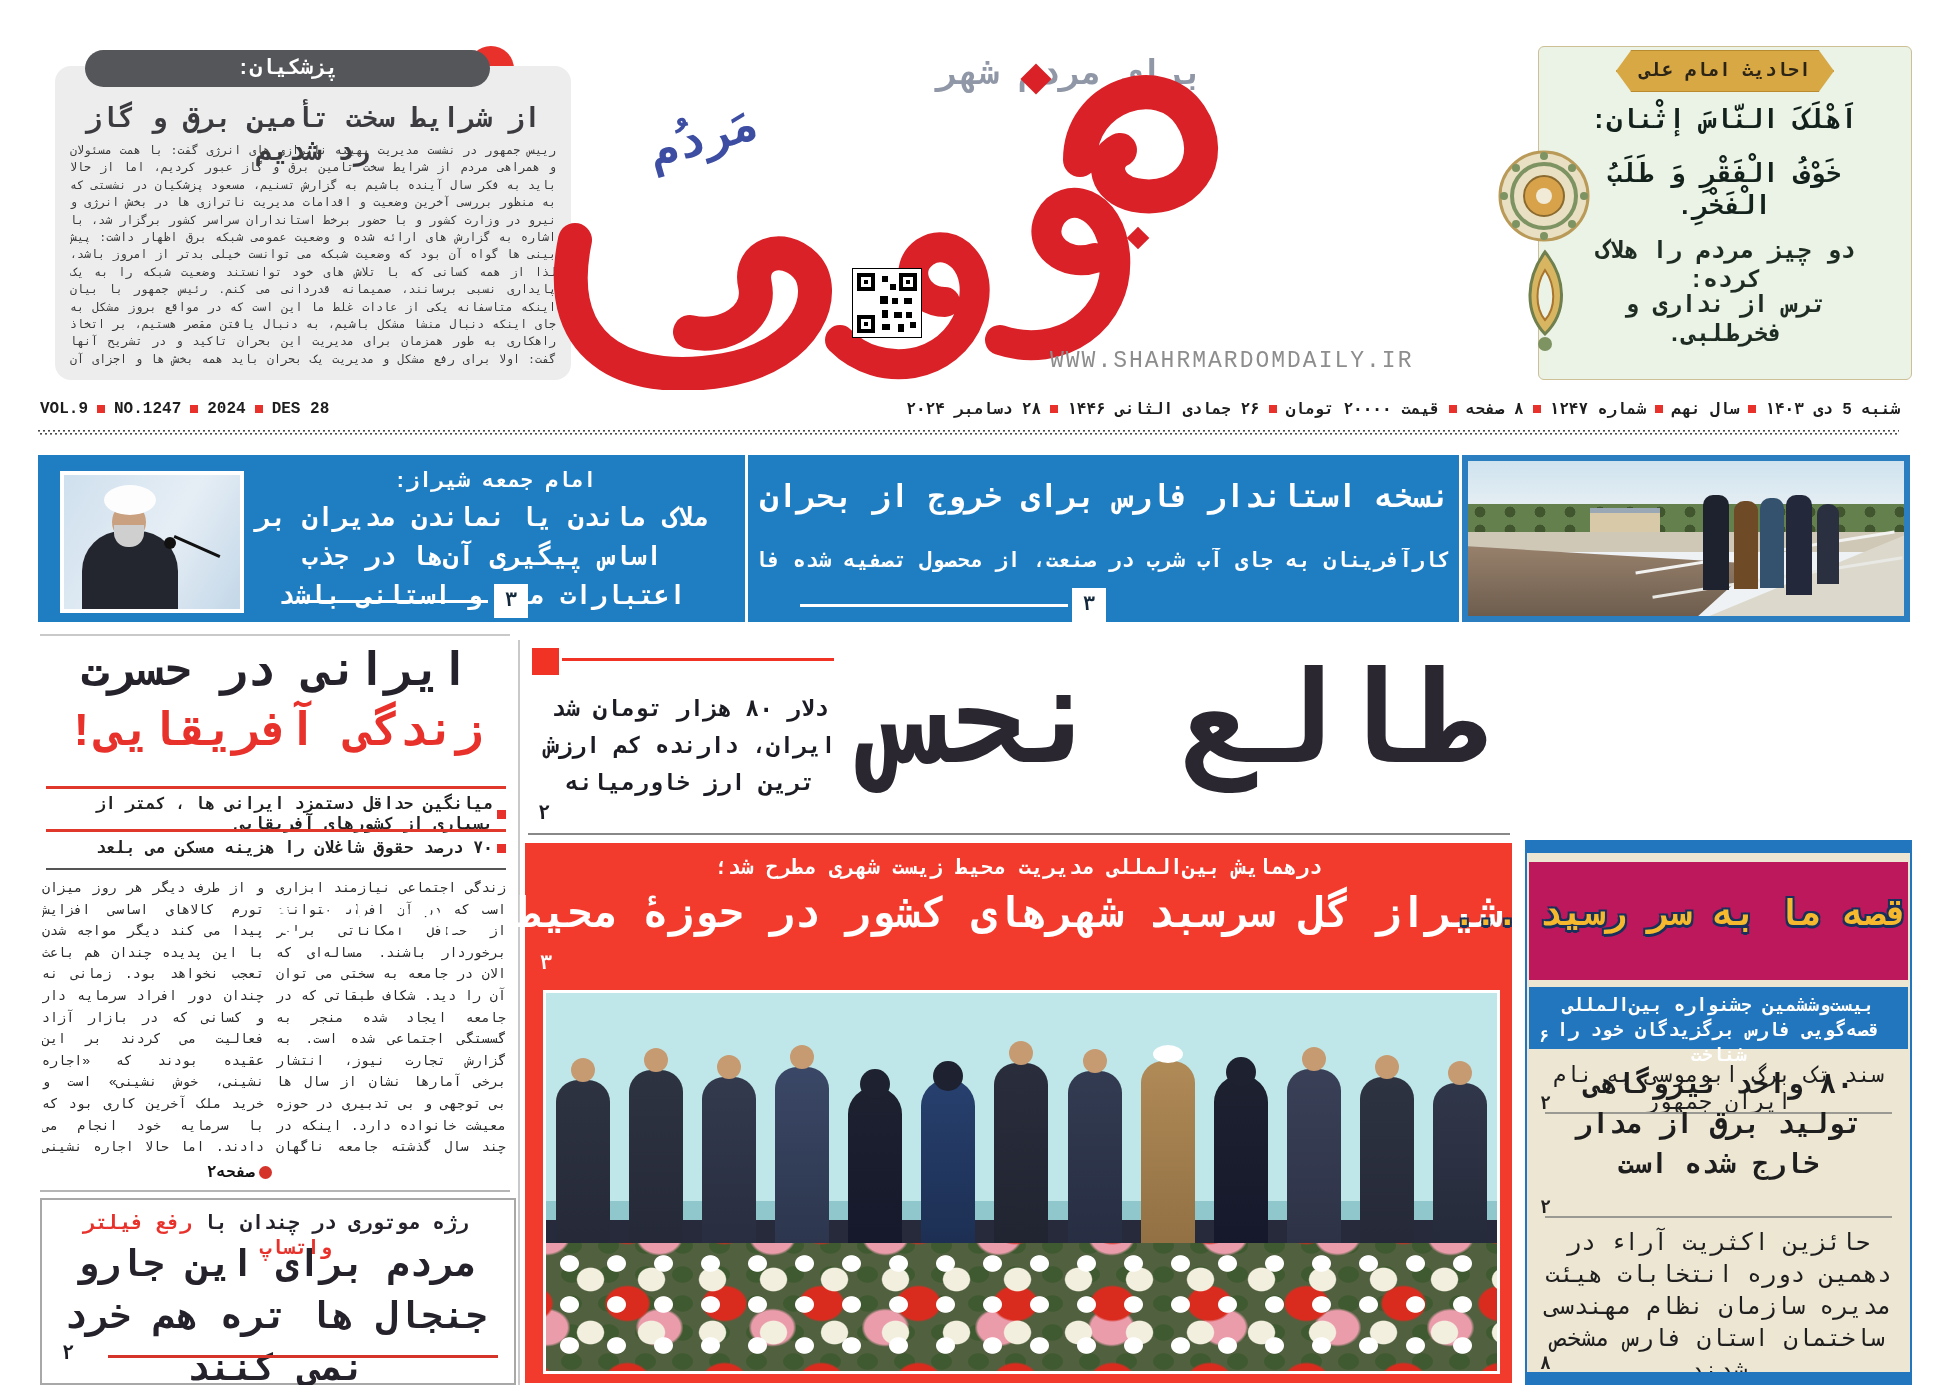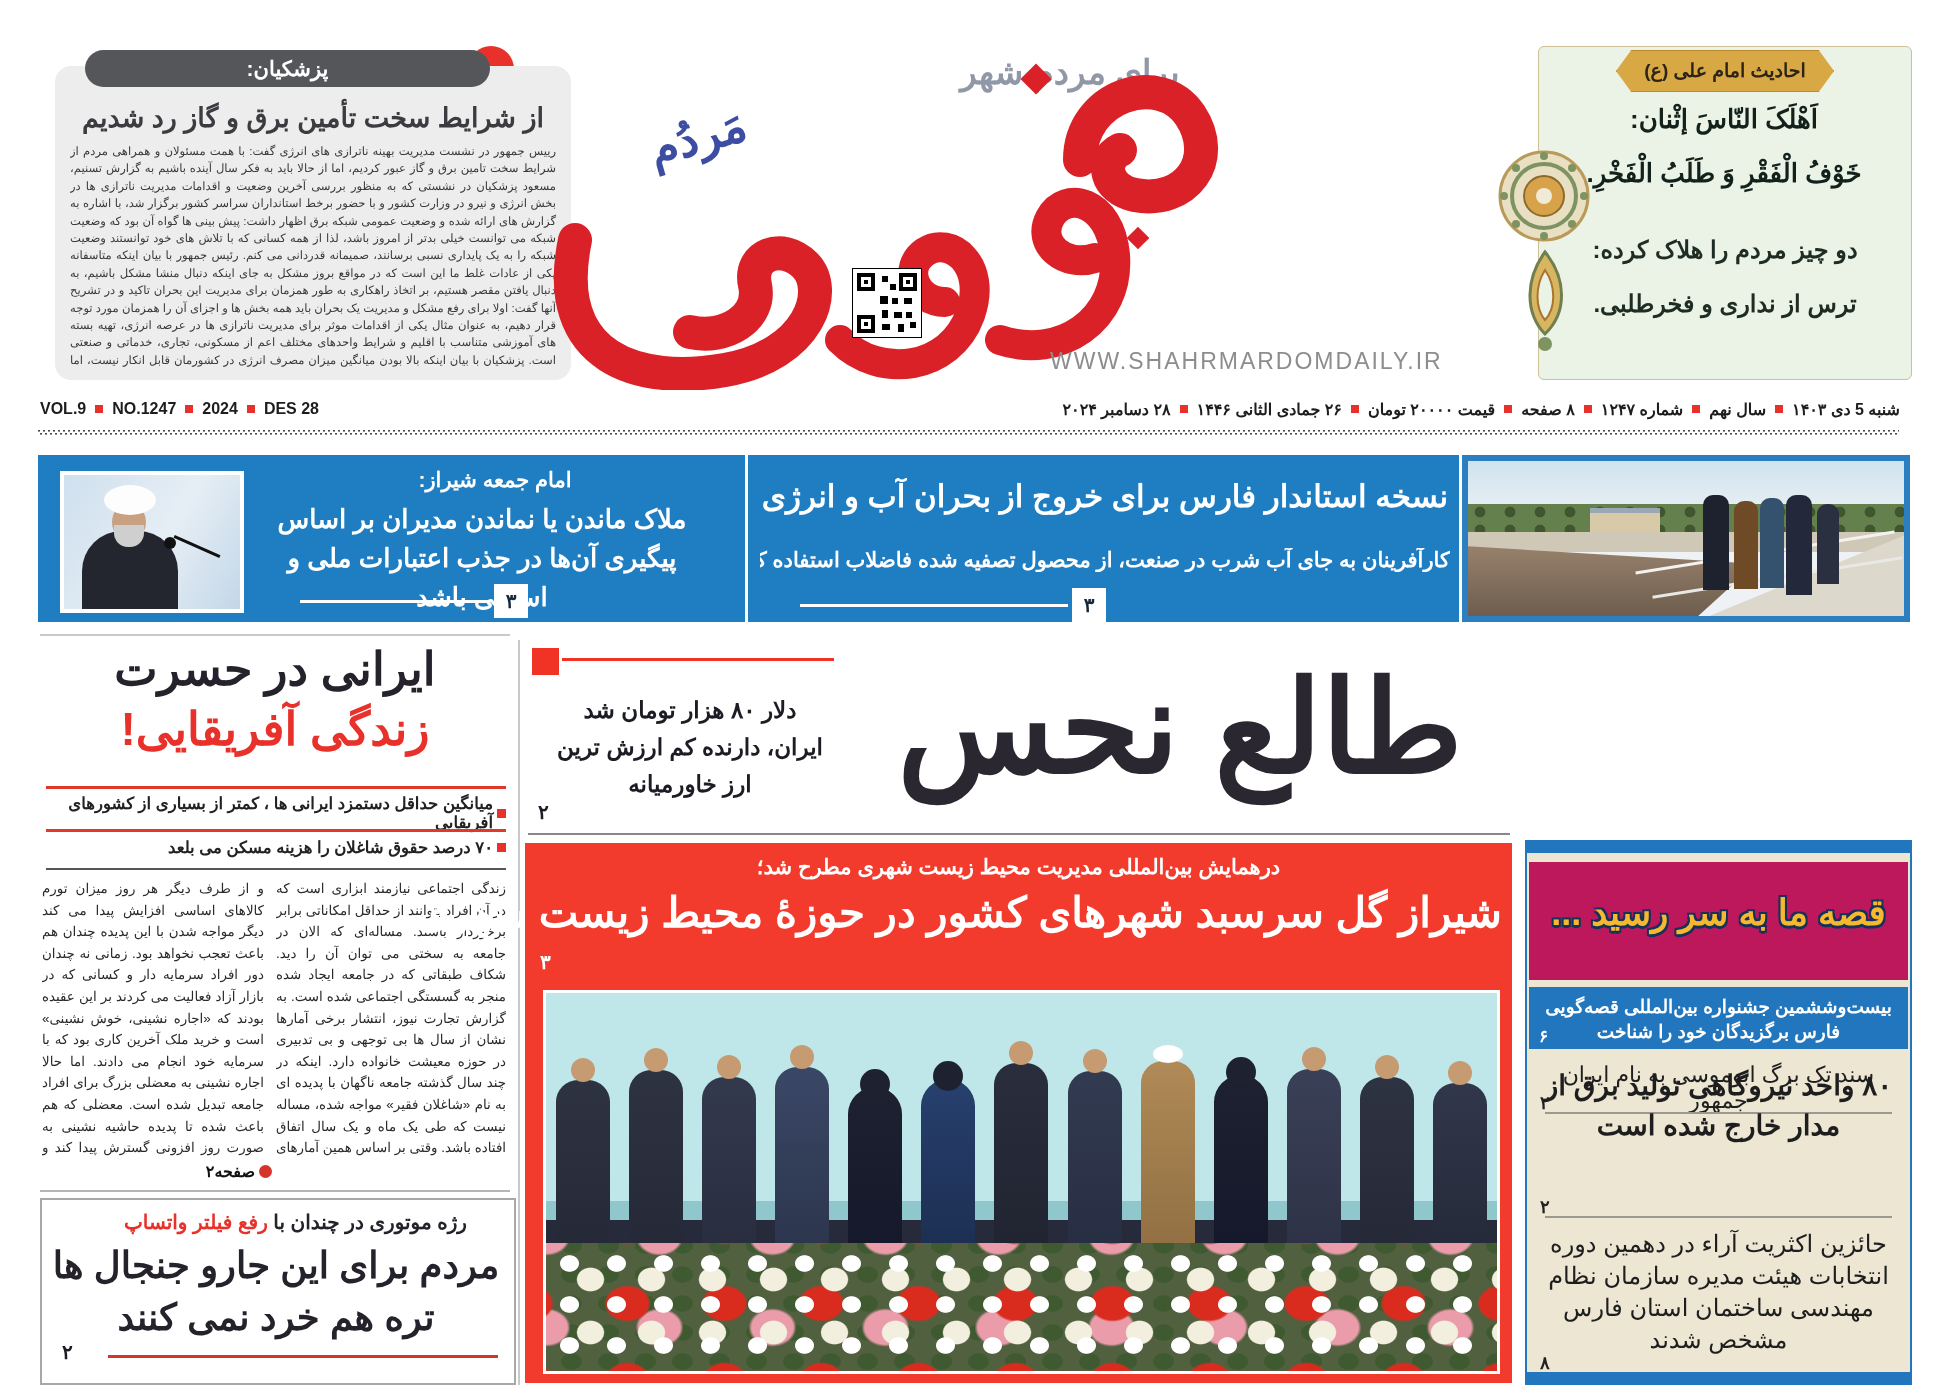--- a/index.html
+++ b/index.html
@@ -1,17 +1,17 @@
 <!DOCTYPE html>
 <html lang="fa"><head>
 <meta charset="utf-8">
 <style>
   html,body{margin:0;padding:0;background:#fff;}
   #page{position:relative;width:1937px;height:1385px;background:#fff;overflow:hidden;
-        font-family:Liberation Sans, sans-serif;color:#222;}
+        font-family:Liberation Mono, monospace;color:#222;}
   .abs{position:absolute;}
   .rtl{direction:rtl;}
   .center{text-align:center;}
   
   .article-box{left:55px;top:66px;width:516px;height:314px;background:#ededee;border-radius:16px;}
   .kicker-circle{left:468px;top:46px;width:46px;height:46px;border-radius:50%;background:#e8312a;}
   .kicker-pill{left:85px;top:50px;width:405px;height:37px;background:#55565a;border-radius:19px;
                color:#fff;font-size:21px;font-weight:bold;line-height:37px;text-align:center;}
   .article-headline{left:70px;top:102px;width:486px;font-size:27px;font-weight:bold;color:#3b3b40;text-align:center;}
   .article-body{left:70px;top:142px;width:486px;height:228px;font-size:11.6px;line-height:17.4px;

